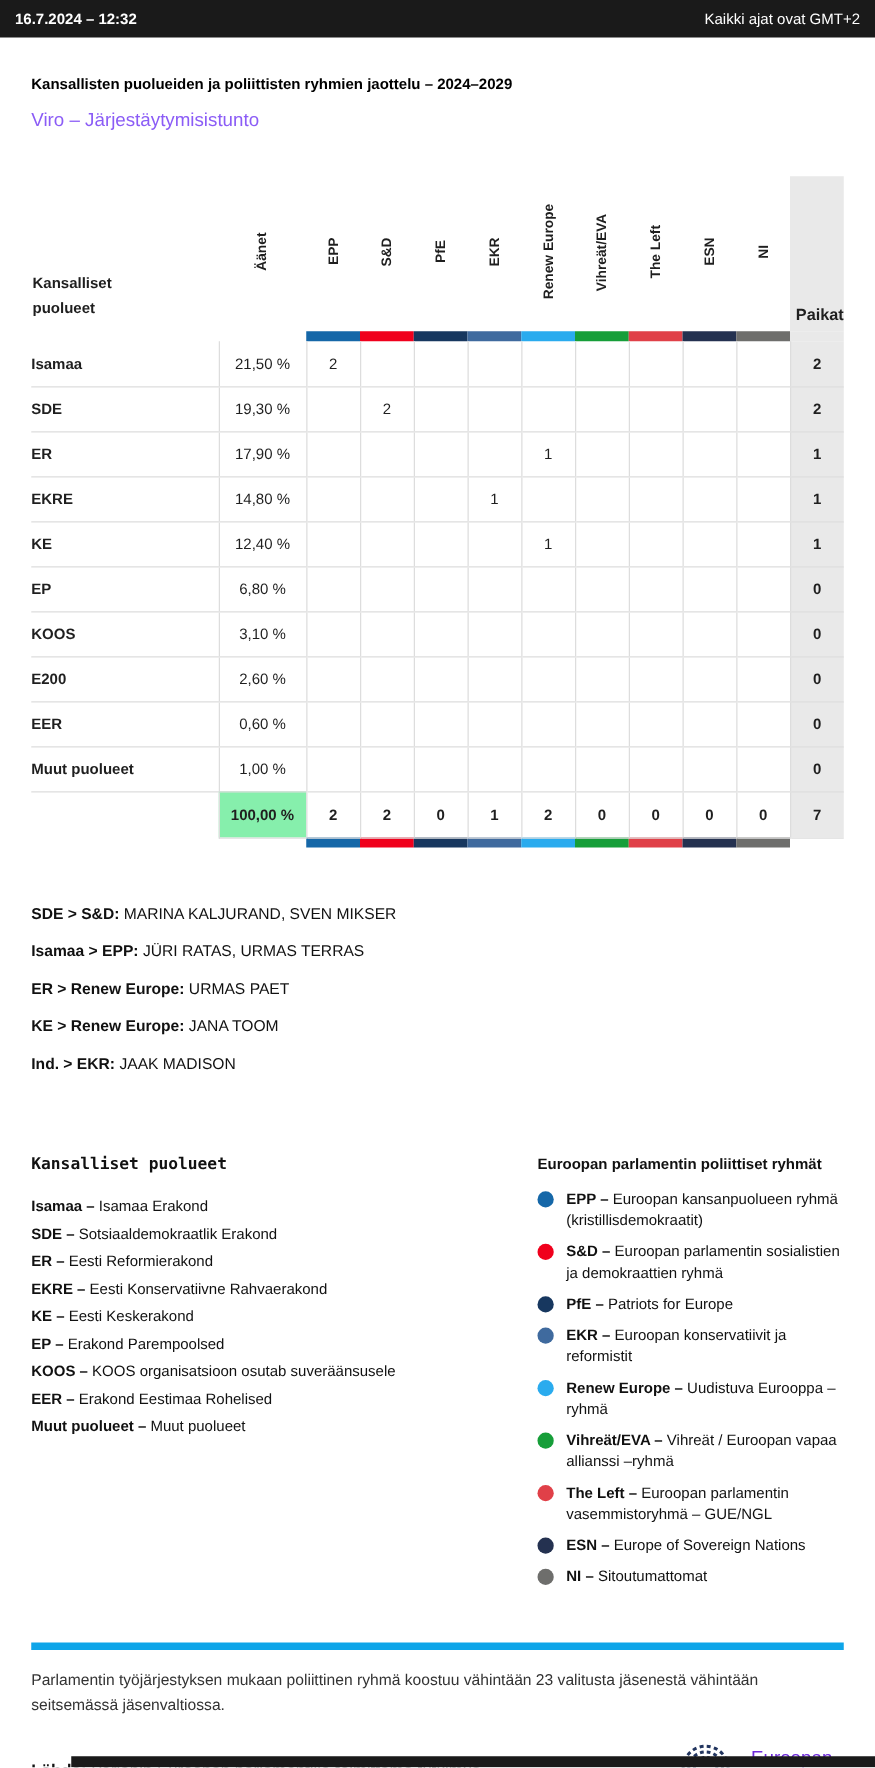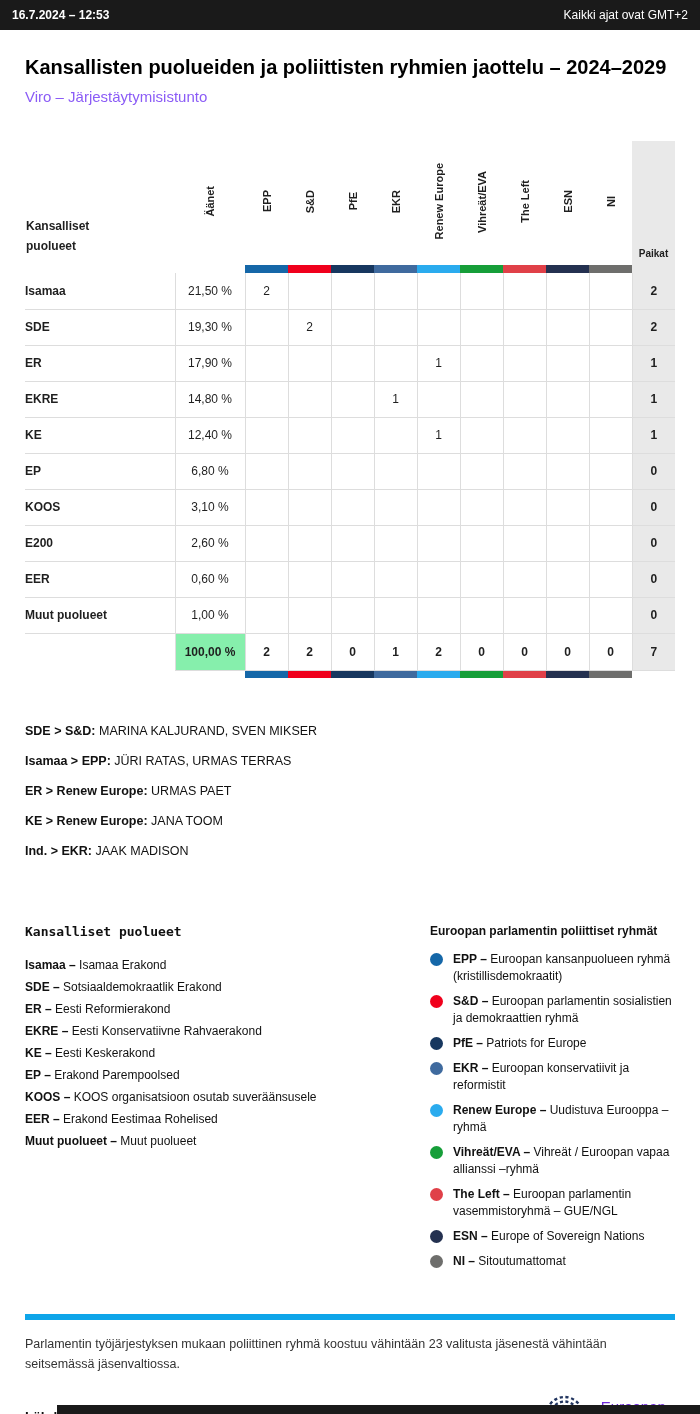--- a/index.html
+++ b/index.html
@@ -4,33 +4,33 @@
 <style>
   * { box-sizing: border-box; margin: 0; padding: 0; }
   html,body { background:#fff; }
   body { font-family:"Liberation Sans", sans-serif; color:#1c1c1c; }
   .page { position:relative; width:700px; height:1414px; background:#fff; overflow:hidden; }
 
   .topbar { display:flex; justify-content:space-between; align-items:center;
             height:30px; background:#1a1a1a; color:#fff; padding:0 12px; font-size:12px; }
   .topbar .dt { font-weight:700; }
 
-  h1.title { font-size:20px; font-weight:700; color:#000; margin:27px 25px 10px; line-height:20px; }
+  h1.title { font-size:12px; font-weight:700; color:#000; margin:27px 25px 10px; line-height:20px; }
   h2.subtitle { font-size:15px; font-weight:400; color:#8b5cf6; margin:0 25px; line-height:20px; }
 
   .table-wrap { margin:34px 25px 0; }
   table.results { border-collapse:collapse; table-layout:fixed; width:650px; font-size:12px; color:#1f1f1f; }
   table.results th, table.results td { padding:0; }
   .head-row th { height:124px; vertical-align:middle; text-align:center; font-weight:700; background:#fff; }
   th.party-head { vertical-align:bottom; text-align:left; }
   .party-head-text { width:72px; word-break:break-all; line-height:20px; font-size:12px; font-weight:700; padding:0 0 9px 1px; }
   .vert { display:inline-block; writing-mode:vertical-rl; transform:rotate(180deg);
           font-size:11px; font-weight:700; white-space:nowrap; }
   th.seats-head { background:#e9e9e9; vertical-align:bottom; }
-  th.seats-head div { padding-bottom:6px; font-size:10px; font-weight:700; text-align:center; }
+  th.seats-head div { padding-bottom:6px; font-size:13px; font-weight:700; text-align:right; }
   .bar-row td { height:8px; }
   td.seats-bar { background:#e9e9e9; }
   .data-row td { height:36px; border-bottom:1px solid #ddd; }
   td.party { font-weight:700; padding-left:1px; text-align:left; }
   td.votes { text-align:center; padding-right:8px; border-left:1px solid #ddd; }
   td.num { text-align:center; border-left:1px solid #ddd; }
   td.seats { text-align:center; font-weight:700; background:#e9e9e9; border-left:1px solid #ddd; }
   .total-row td { height:37px; font-weight:700; }
   .total-row td.votes { background:#86efac; }
   .total-row td.party { border-bottom:none; }
@@ -55,21 +55,21 @@
   .logo { display:flex; align-items:center; gap:10px; }
   .logo-text div { font-size:15px; line-height:18px; color:#6d28d9; }
   .bottom-bar { position:absolute; left:57px; right:0; bottom:0; height:9px; background:#1a1a1a; }
 </style>
 </head>
 <body>
 
 <div class="page">
 
   <header class="topbar">
-    <span class="dt">16.7.2024 – 12:53</span>
+    <span class="dt">16.7.2024 – 12:32</span>
     <span>Kaikki ajat ovat GMT+2</span>
   </header>
 
   <h1 class="title">Kansallisten puolueiden ja poliittisten ryhmien jaottelu – 2024–2029</h1>
   <h2 class="subtitle">Viro – Järjestäytymisistunto</h2>
 
   <div class="table-wrap">
     <table class="results" id="results-table">
         <colgroup>
           <col style="width:150px">

